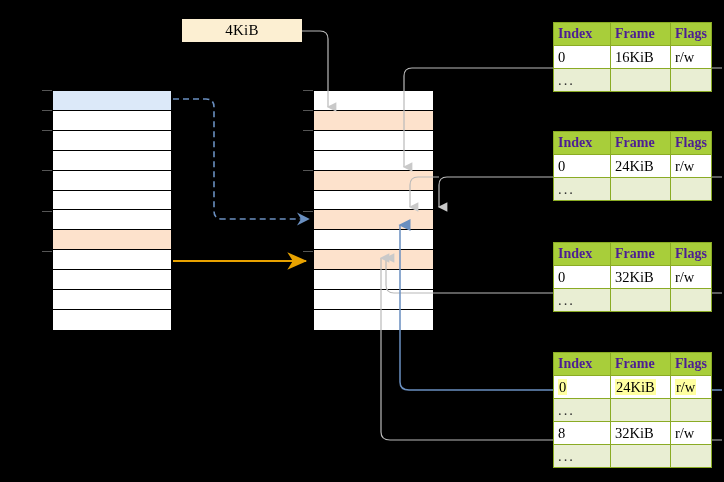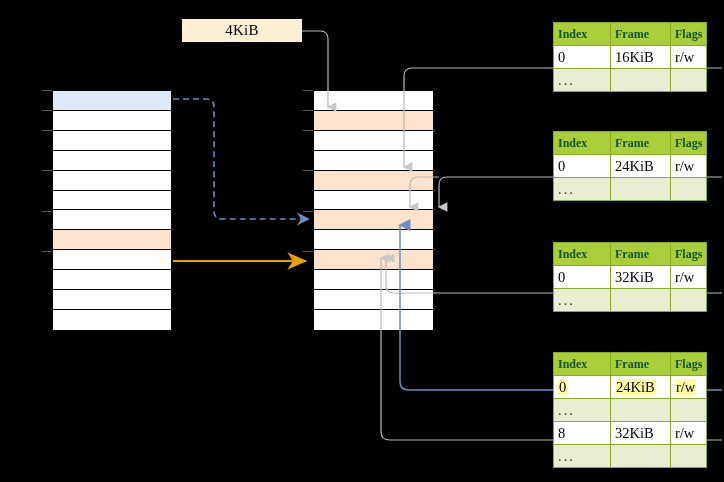--- a/index.html
+++ b/index.html
@@ -15,21 +15,21 @@
   .cell.peach{background:#fde2cc;}
 
   
   .labelbox{position:absolute;background:#fcefd2;display:flex;align-items:center;
             justify-content:center;font-size:15px;letter-spacing:.2px;}
 
   
   .ptable{position:absolute;border-collapse:collapse;background:#fff;font-size:14.5px;}
   .ptable td,.ptable th{border:1px solid #8aab24;padding:1px 4px;height:22px;
         box-sizing:border-box;text-align:left;font-weight:normal;line-height:20px;}
-  .ptable th{background:#a8ce3a;color:#14532d;font-weight:bold;font-size:12px;}
+  .ptable th{background:#a8ce3a;color:#4c1d95;font-weight:bold;font-size:14px;}
   .ptable td.dots{background:#e9eed3;color:#333;letter-spacing:2px;}
   .ptable tr.dots td{background:#e9eed3;color:#333;}
   .ptable td.hl > span{background:#ffffa0;padding:0 1px;}
   .cw0{width:57px;} .cw1{width:60px;} .cw2{width:35px;}
 
   svg.wires{position:absolute;left:0;top:0;width:724px;height:482px;pointer-events:none;}
   .tick{position:absolute;height:1px;background:#555;}
 </style>
 </head>
 <body>

